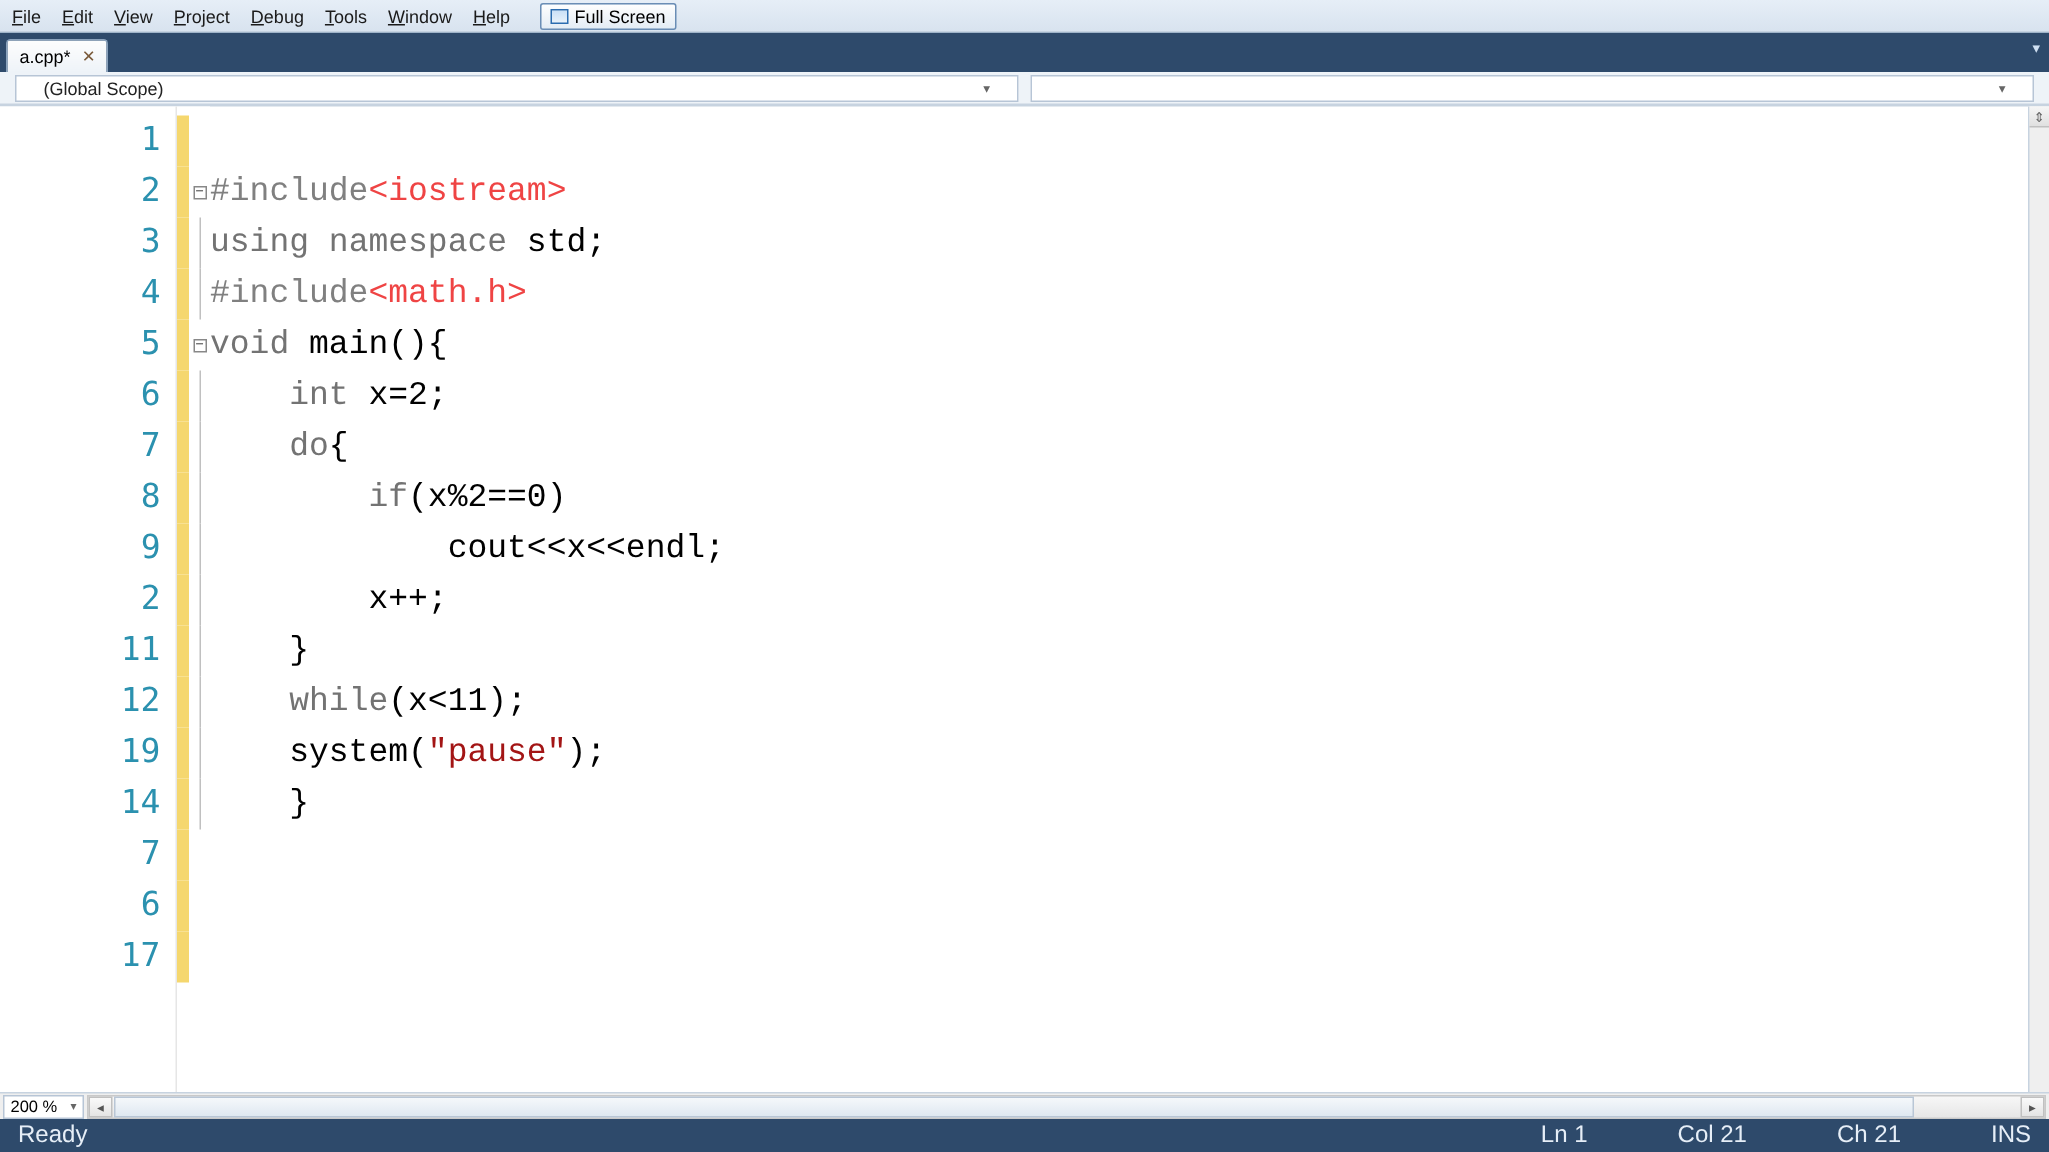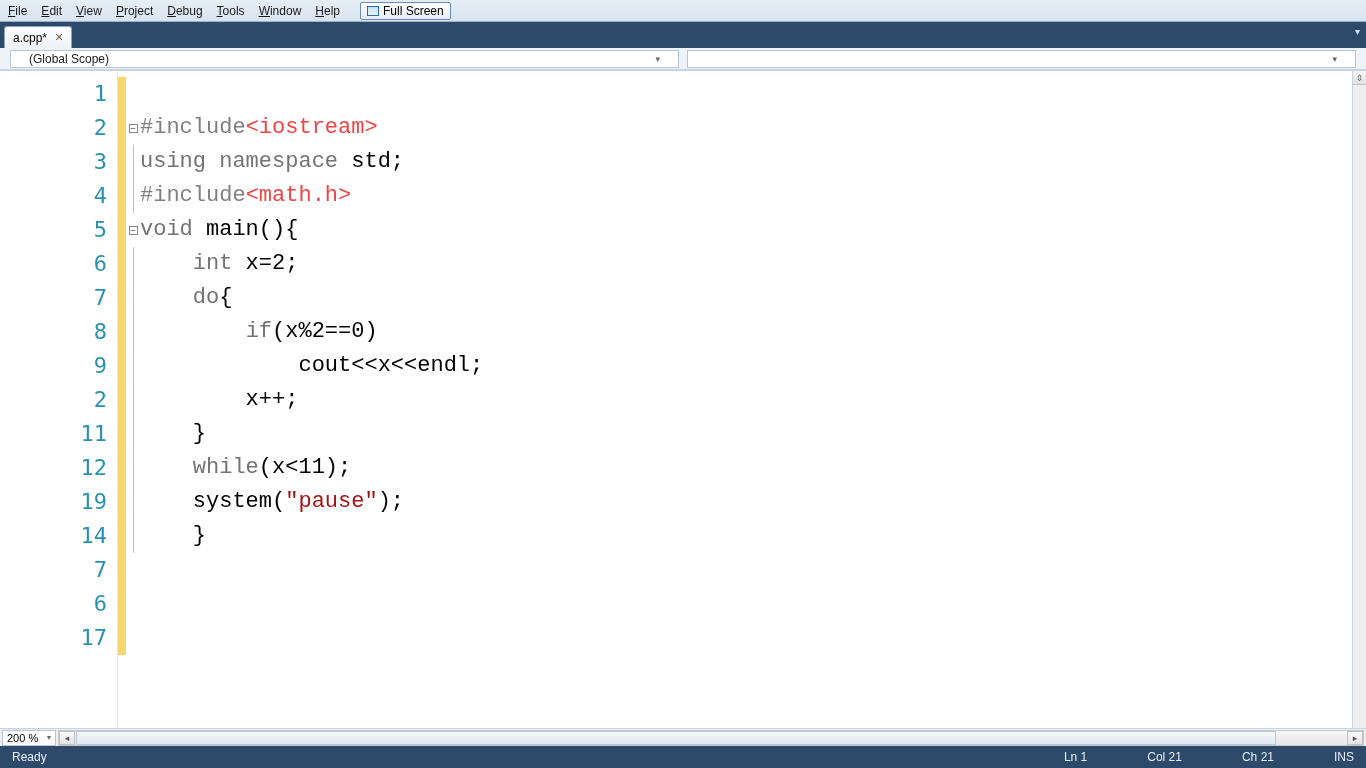--- a/index.html
+++ b/index.html
@@ -49,21 +49,21 @@
 
 .hstrip { height: 18px; background: #efefef; border-top: 1px solid #c7d3e0; display: flex; align-items: center; }
 .zoom { width: 54px; border: 1px solid #b7c5d6; background:#fff; height: 16px; margin-left: 2px; display:flex; align-items:center; justify-content:space-between; padding:0 4px; font-size:11px; }
 .hscroll { flex:1; height: 16px; margin: 0 2px; background: linear-gradient(#f7f7f7,#e6e6e6); border:1px solid #c9c9c9; position:relative; }
 .hscroll .btn { position:absolute; top:0; width:16px; height:14px; background:linear-gradient(#fafafa,#e4e4e4); border:1px solid #c0c0c0; display:flex; align-items:center; justify-content:center; font-size:9px; color:#555; }
 .hscroll .btn.left { left:0; }
 .hscroll .btn.right { right:0; }
 .hscroll .thumb { position:absolute; left:17px; top:0; height:14px; width: 1200px; background:linear-gradient(#f5f8fb,#dfe8f1); border:1px solid #b8c6d6; }
 
 
-.statusbar { height: 22px; background: #2e4a6b; color: #e6eef7; display: flex; align-items: center; padding: 0 12px; font-size: 12px; justify-content: space-between; }
+.statusbar { height: 22px; background: #2e4a6b; color: #e6eef7; display: flex; align-items: center; padding: 0 12px; font-size: 16px; justify-content: space-between; }
 .statusbar .right { display: flex; gap: 60px; }
 </style>
 </head>
 <body>
 
 <div class="menubar" id="menubar">
 <span class="menuitem"><span class="ul">F</span>ile</span>
     <span class="menuitem"><span class="ul">E</span>dit</span>
     <span class="menuitem"><span class="ul">V</span>iew</span>
     <span class="menuitem"><span class="ul">P</span>roject</span>

